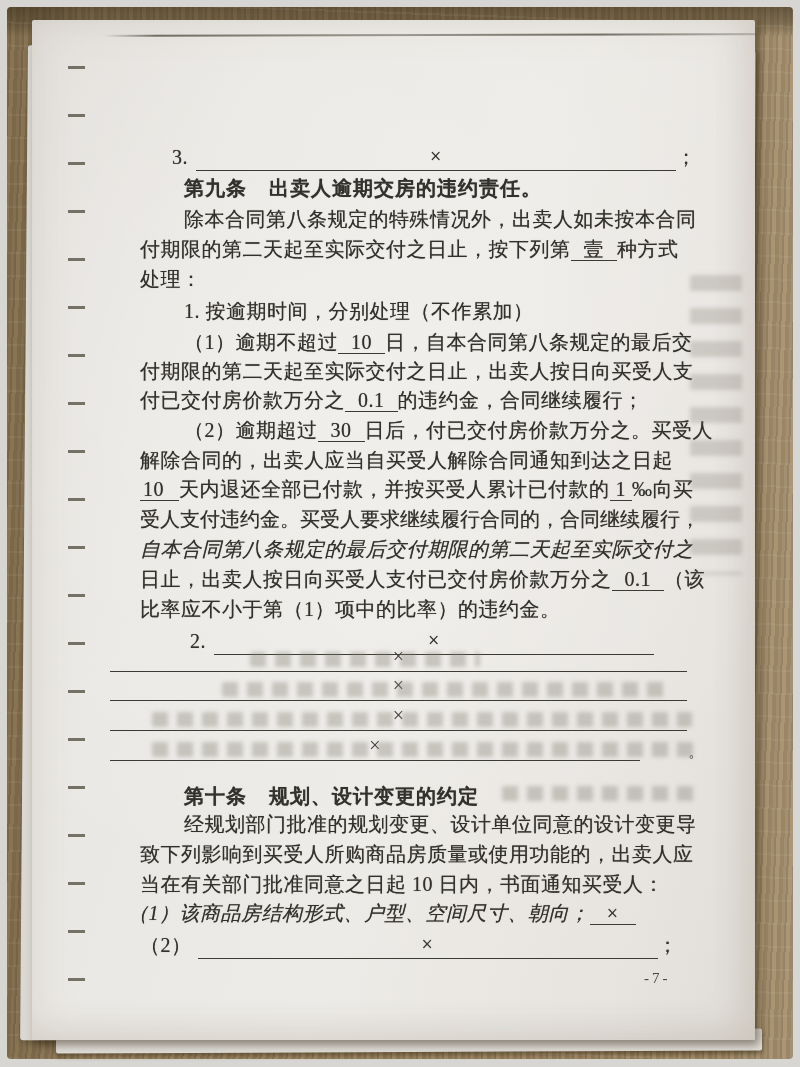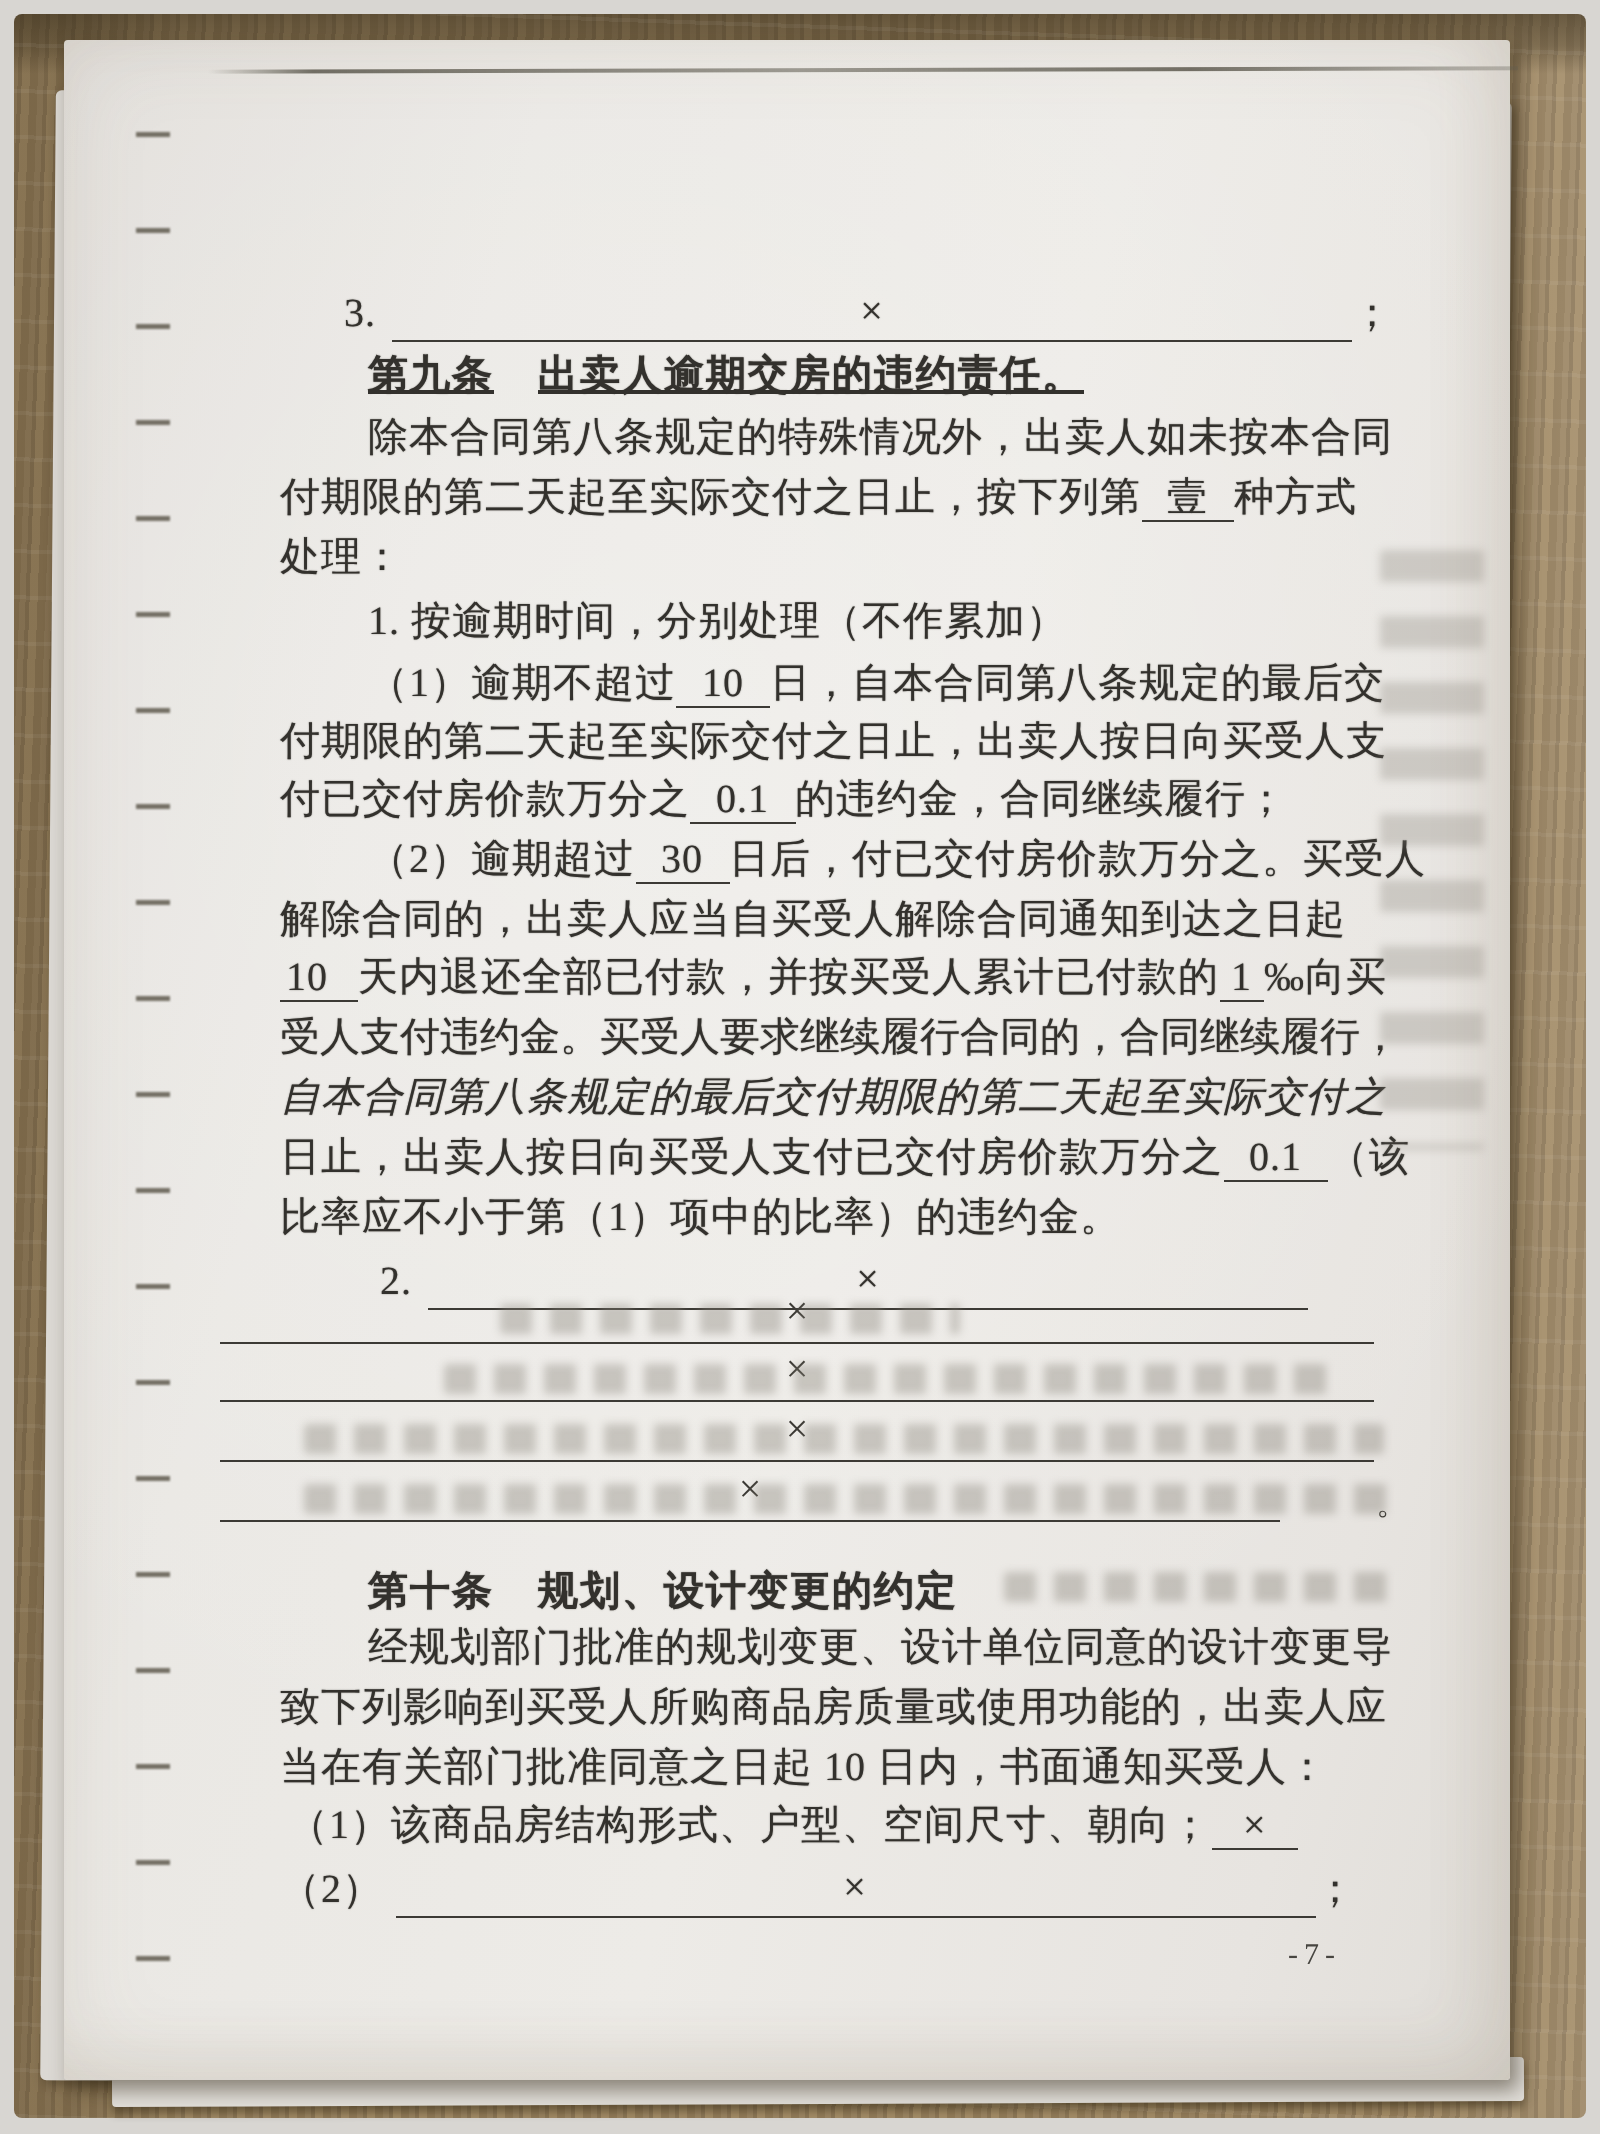--- a/index.html
+++ b/index.html
@@ -79,21 +79,21 @@
 <div class="sheet-bottom"></div>
 
 <div class="paper">
   <div class="crease"></div>
   <div class="stitches"></div>
 
   <div class="line" style="top:123px;left:140px;">
     <span>3.</span><span class="ul" style="width:480px;margin-left:8px;"><span>×</span></span><span>；</span>
   </div>
 
-  <div class="line hd" style="top:155px;left:152px;text-decoration:underline;">
+  <div class="line hd" style="top:155px;left:152px;">
     <span>第九条</span><span class="gap"></span><span>出卖人逾期交房的违约责任。</span>
   </div>
 
   <div class="line" style="top:186px;left:152px;">除本合同第八条规定的特殊情况外，出卖人如未按本合同</div>
   <div class="line" style="top:216px;left:108px;">
     <span>付期限的第二天起至实际交付之日止，按下列第</span><span class="fill">壹</span><span>种方式</span>
   </div>
   <div class="line" style="top:246px;left:108px;">处理：</div>
 
   <div class="line" style="top:278px;left:152px;">1. 按逾期时间，分别处理（不作累加）</div>
@@ -128,21 +128,21 @@
   <div class="blank-row" style="top:654px;left:78px;width:577px;"><span>×</span></div>
   <div class="blank-row" style="top:684px;left:78px;width:577px;"><span>×</span></div>
   <div class="blank-row" style="top:714px;left:78px;width:530px;"><span>×</span><span style="position:absolute;left:578px;top:8px;font-size:16px;">。</span></div>
 
   <div class="line hd" style="top:763px;left:152px;">
     <span>第十条</span><span class="gap"></span><span>规划、设计变更的约定</span>
   </div>
   <div class="line" style="top:791px;left:152px;">经规划部门批准的规划变更、设计单位同意的设计变更导</div>
   <div class="line" style="top:821px;left:108px;">致下列影响到买受人所购商品房质量或使用功能的，出卖人应</div>
   <div class="line" style="top:851px;left:108px;">当在有关部门批准同意之日起 10 日内，书面通知买受人：</div>
-  <div class="line" style="top:880px;left:112px;">
+  <div class="line" style="top:880px;left:96px;font-style:italic;">
     <span>（1）该商品房结构形式、户型、空间尺寸、朝向；</span><span class="fill" style="padding:0 16px;">×</span>
   </div>
   <div class="line" style="top:911px;left:108px;">
     <span>（2）</span><span class="ul" style="width:460px;margin-left:6px;"><span>×</span></span><span>；</span>
   </div>
 
   <div class="bleed col" style="left:658px;top:255px;width:52px;height:300px;"></div>
   <div class="bleed" style="left:218px;top:632px;width:230px;"></div>
   <div class="bleed" style="left:190px;top:662px;width:450px;"></div>
   <div class="bleed" style="left:120px;top:692px;width:540px;"></div>

